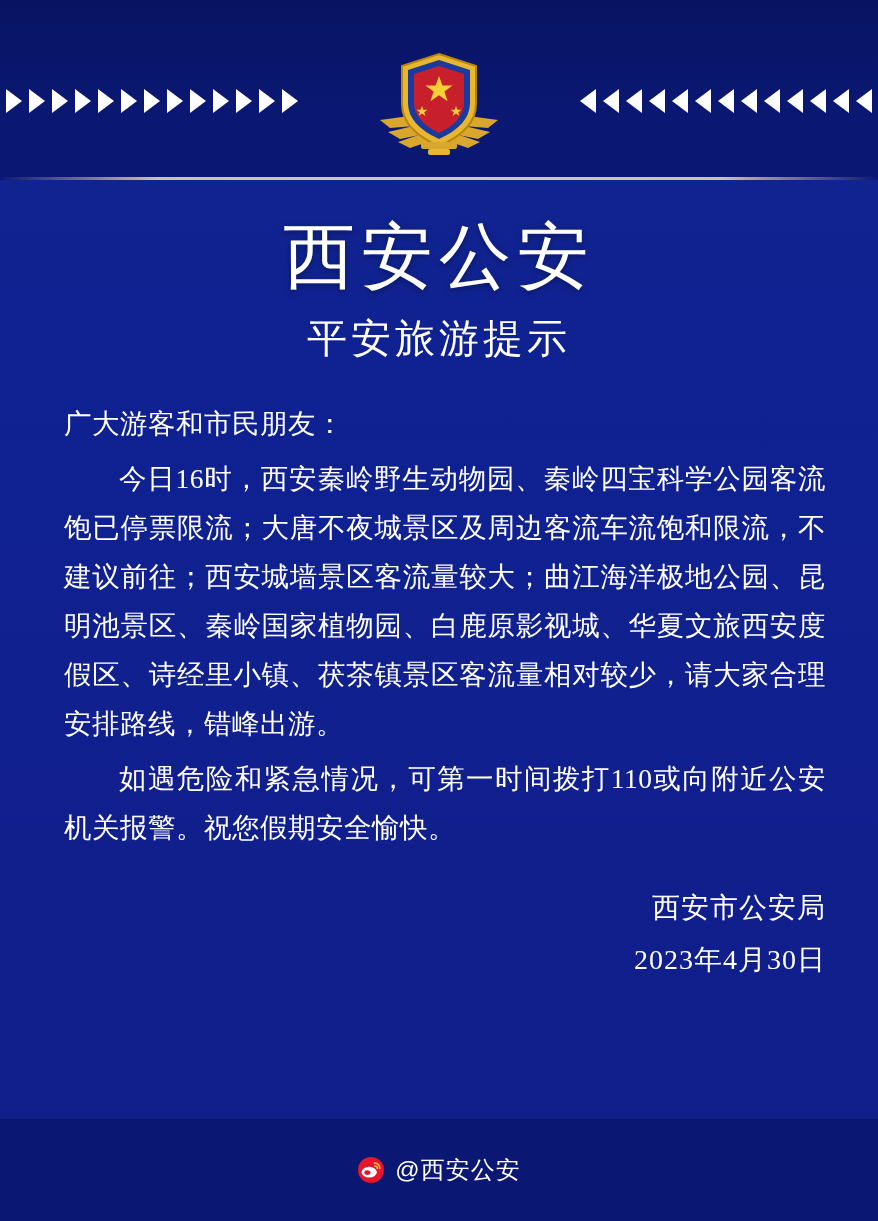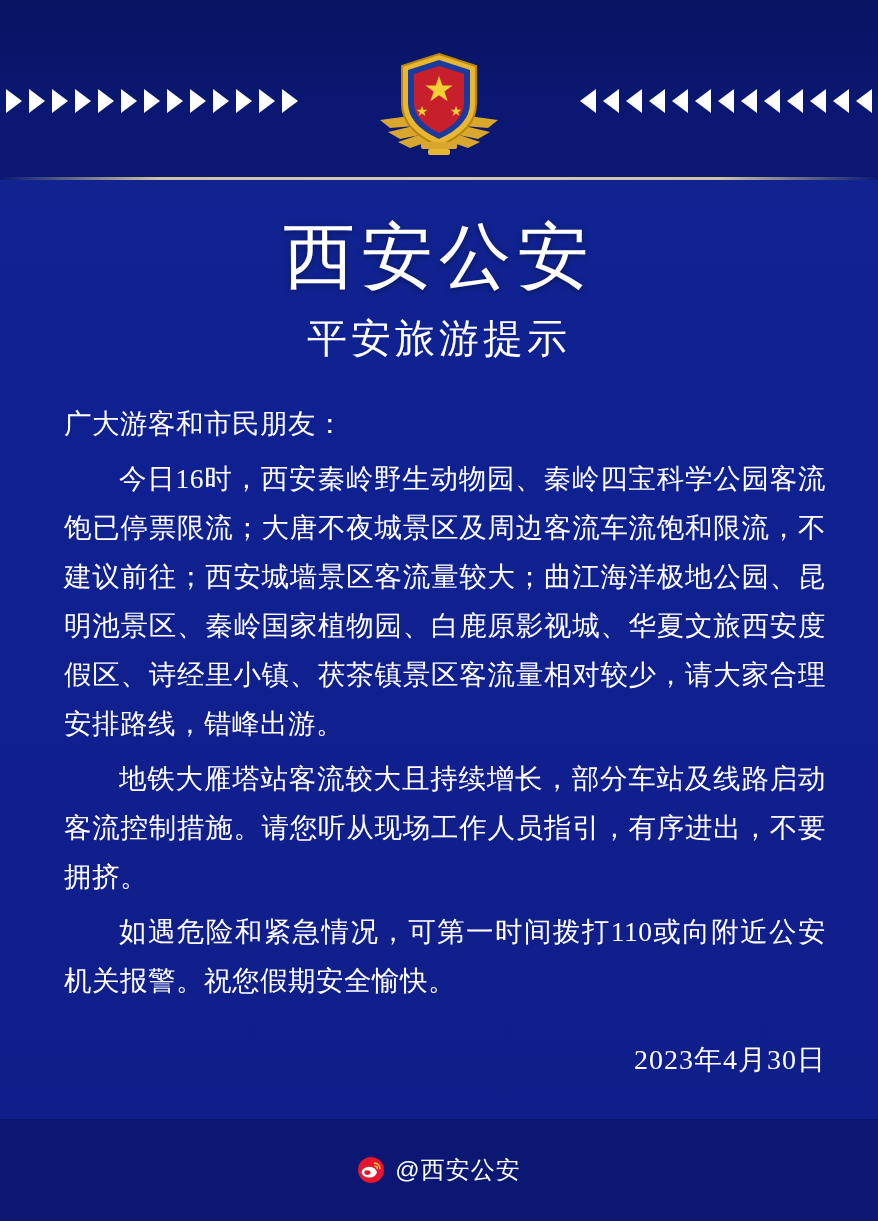--- a/index.html
+++ b/index.html
@@ -204,25 +204,25 @@
   </div>
 
   <div class="titles">
     <h1 class="main-title">西安公安</h1>
     <h2 class="sub-title">平安旅游提示</h2>
   </div>
 
   <div class="content">
     <p>广大游客和市民朋友：</p>
     <p class="p-indent">今日16时，西安秦岭野生动物园、秦岭四宝科学公园客流饱已停票限流；大唐不夜城景区及周边客流车流饱和限流，不建议前往；西安城墙景区客流量较大；曲江海洋极地公园、昆明池景区、秦岭国家植物园、白鹿原影视城、华夏文旅西安度假区、诗经里小镇、茯茶镇景区客流量相对较少，请大家合理安排路线，错峰出游。</p>
-    <p class="p-indent">地铁大雁塔站客流较大且持续增长，部分车站及线路启动客流控制措施。请您听从现场工作人员指引，有序进出，不要拥挤。</p>
     <p class="p-indent">如遇危险和紧急情况，可第一时间拨打110或向附近公安机关报警。祝您假期安全愉快。</p>
   </div>
 
   <div class="signature">
+    <div>西安市公安局</div>
     <div>2023年4月30日</div>
   </div>
 
   <div class="footer-rule"></div>
 
   <div class="footer">
     <span class="weibo-icon">
       <svg viewBox="0 0 28 28" width="28" height="28" aria-hidden="true">
         <circle cx="14" cy="14" r="13" fill="#e6162d"></circle>
         <ellipse cx="12.2" cy="16.2" rx="7.6" ry="5.4" fill="#ffffff"></ellipse>

